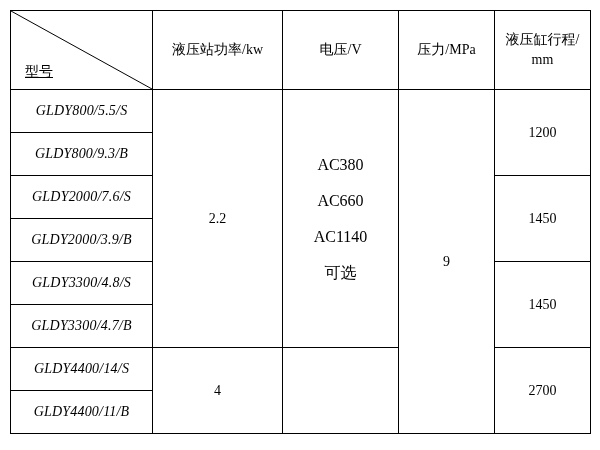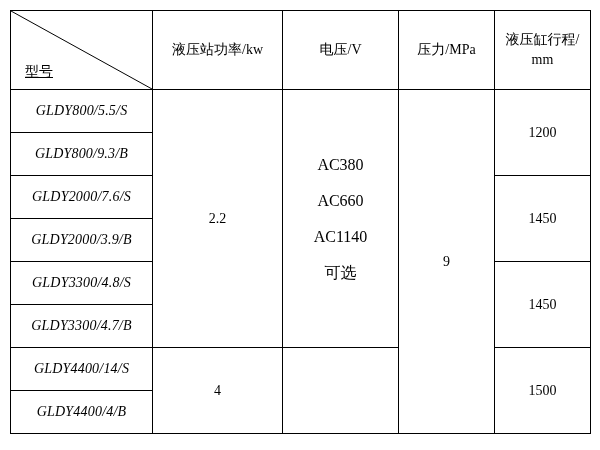--- a/index.html
+++ b/index.html
@@ -145,21 +145,21 @@
       </tr>
 
       <tr class="body">
         <td class="model-cell">GLDY3300/4.7/B</td>
       </tr>
 
       <tr class="body">
         <td class="model-cell">GLDY4400/14/S</td>
         <td class="big-val" rowspan="2">4</td>
         <td rowspan="2"></td>
-        <td rowspan="2">1500</td>
+        <td rowspan="2">2700</td>
       </tr>
 
       <tr class="body">
-        <td class="model-cell">GLDY4400/4/B</td>
+        <td class="model-cell">GLDY4400/11/B</td>
       </tr>
     </tbody>
   </table>
 </div>
 
 </body></html>

